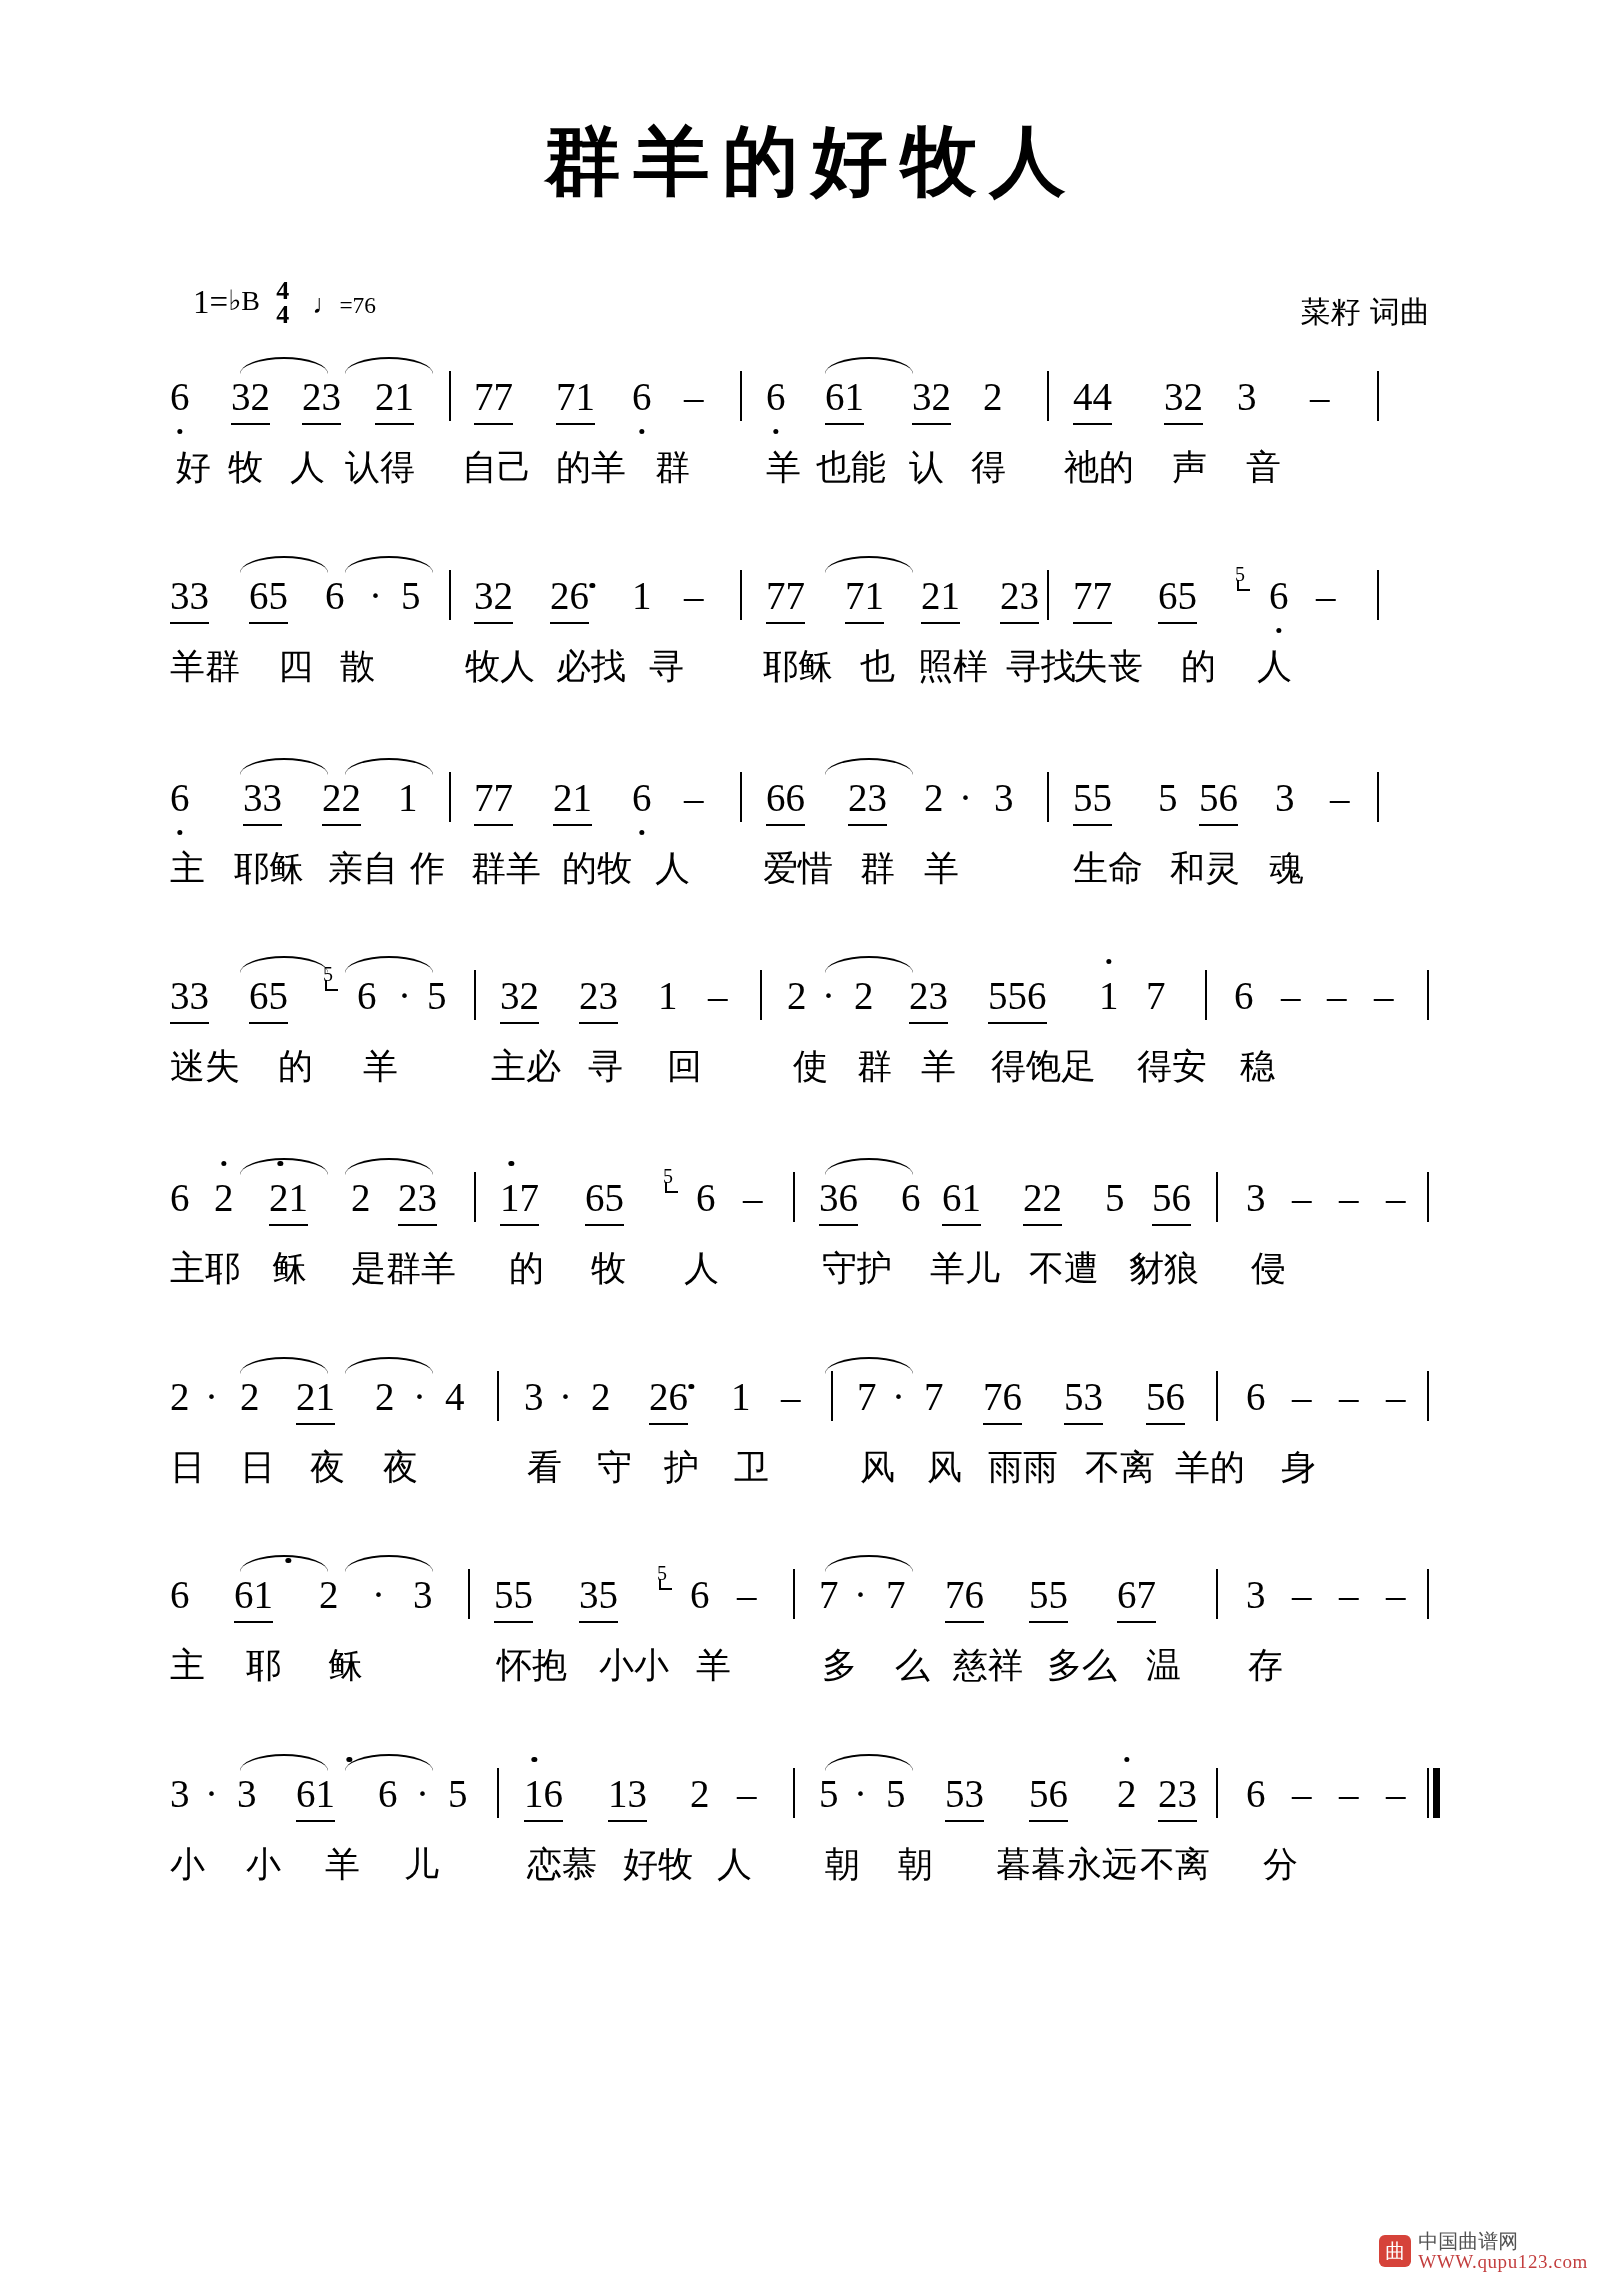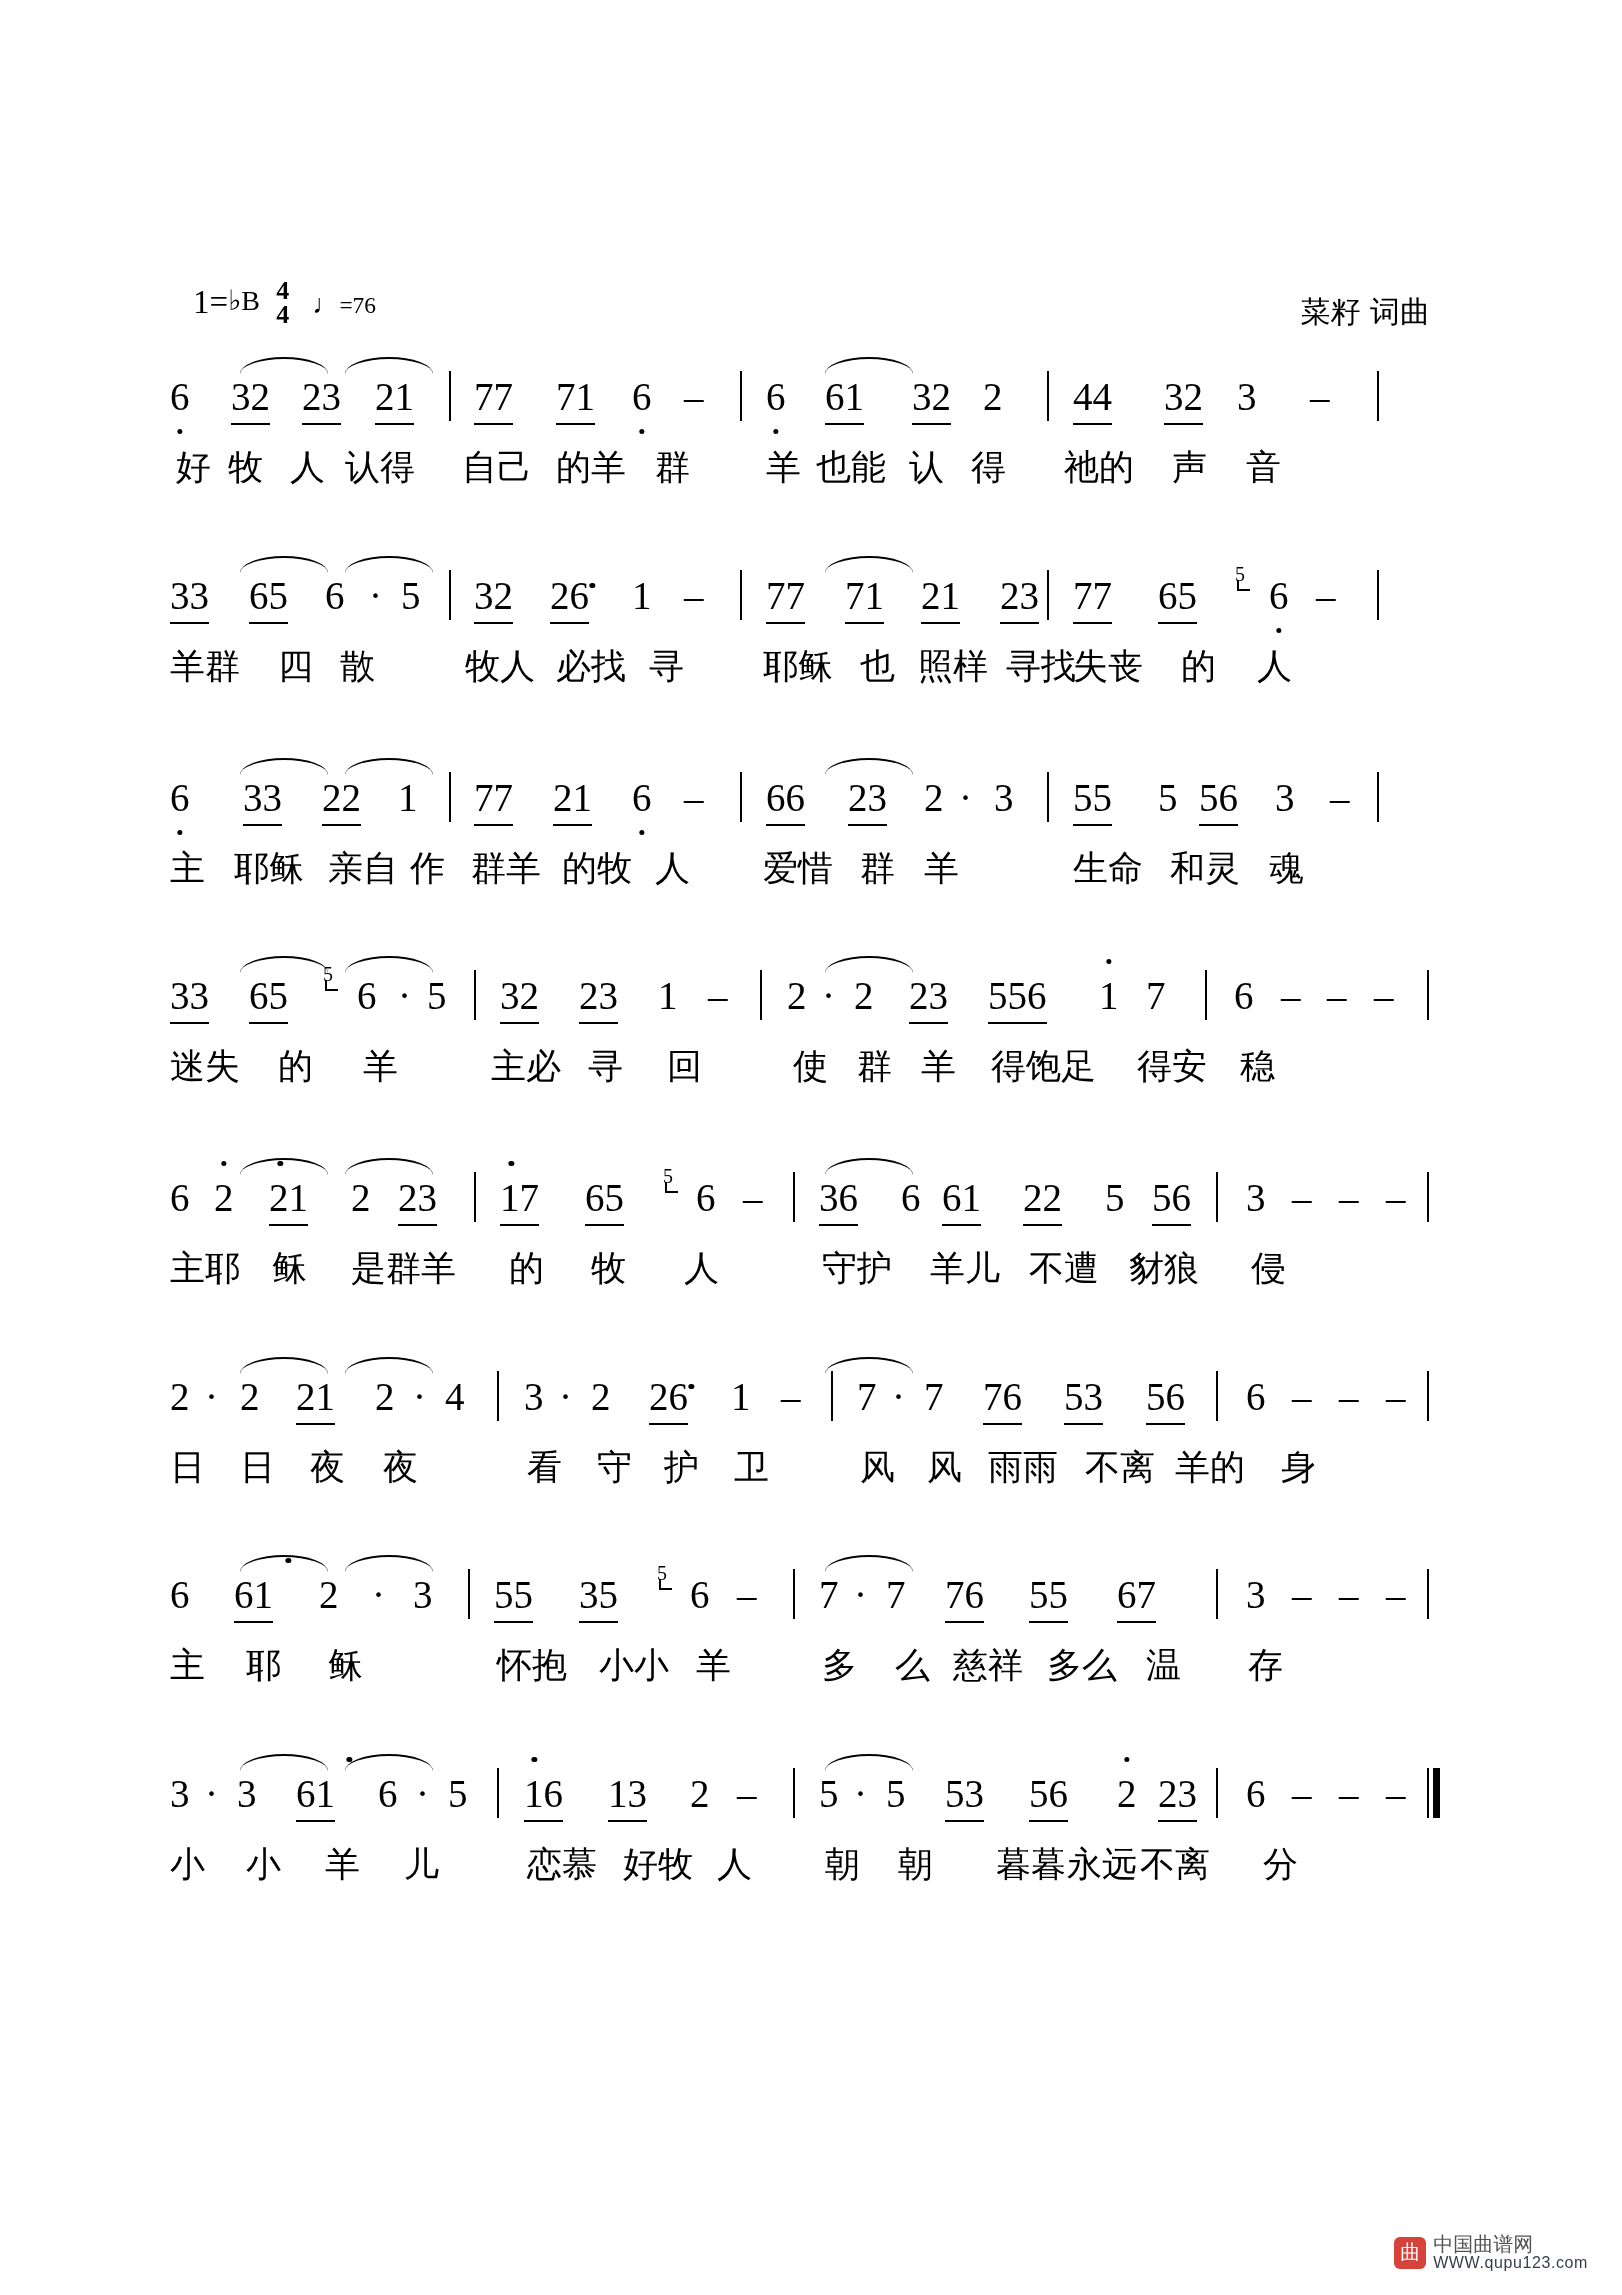--- a/index.html
+++ b/index.html
@@ -179,27 +179,28 @@
     border-radius: 5.8px;
     background: #cf2318;
     color: #fff;
     font-size: 20px;
     font-family: "DejaVu Serif", serif;
     display: flex; align-items: center; justify-content: center;
     margin-right: 7px;
   }
   .wm-text { line-height: 1.05; }
   .wm-text .l1 { font-size: 20px; color: #333; font-family: "DejaVu Serif", serif; }
-  .wm-text .l2 { font-size: 16px; color: #0f172a; font-family: Liberation Sans, sans-serif; letter-spacing: 0.6px; }
+  .wm-text .l2 { font-size: 19px; color: #b91c1c; font-family: Liberation Serif, serif; letter-spacing: 0.6px; }
 </style>
 </head>
 <body>
 
 <div class="sheet">
 
+  <div class="title">群羊的好牧人</div>
 
   <div class="meta-left">
     <span class="keysig">1=</span><span class="flat">♭B</span>
     <span class="timesig">
       <span>4</span>
       <span>4</span>
     </span>
     <span class="tempo"><span class="note">♩</span><span>=76</span></span>
   </div>
 

